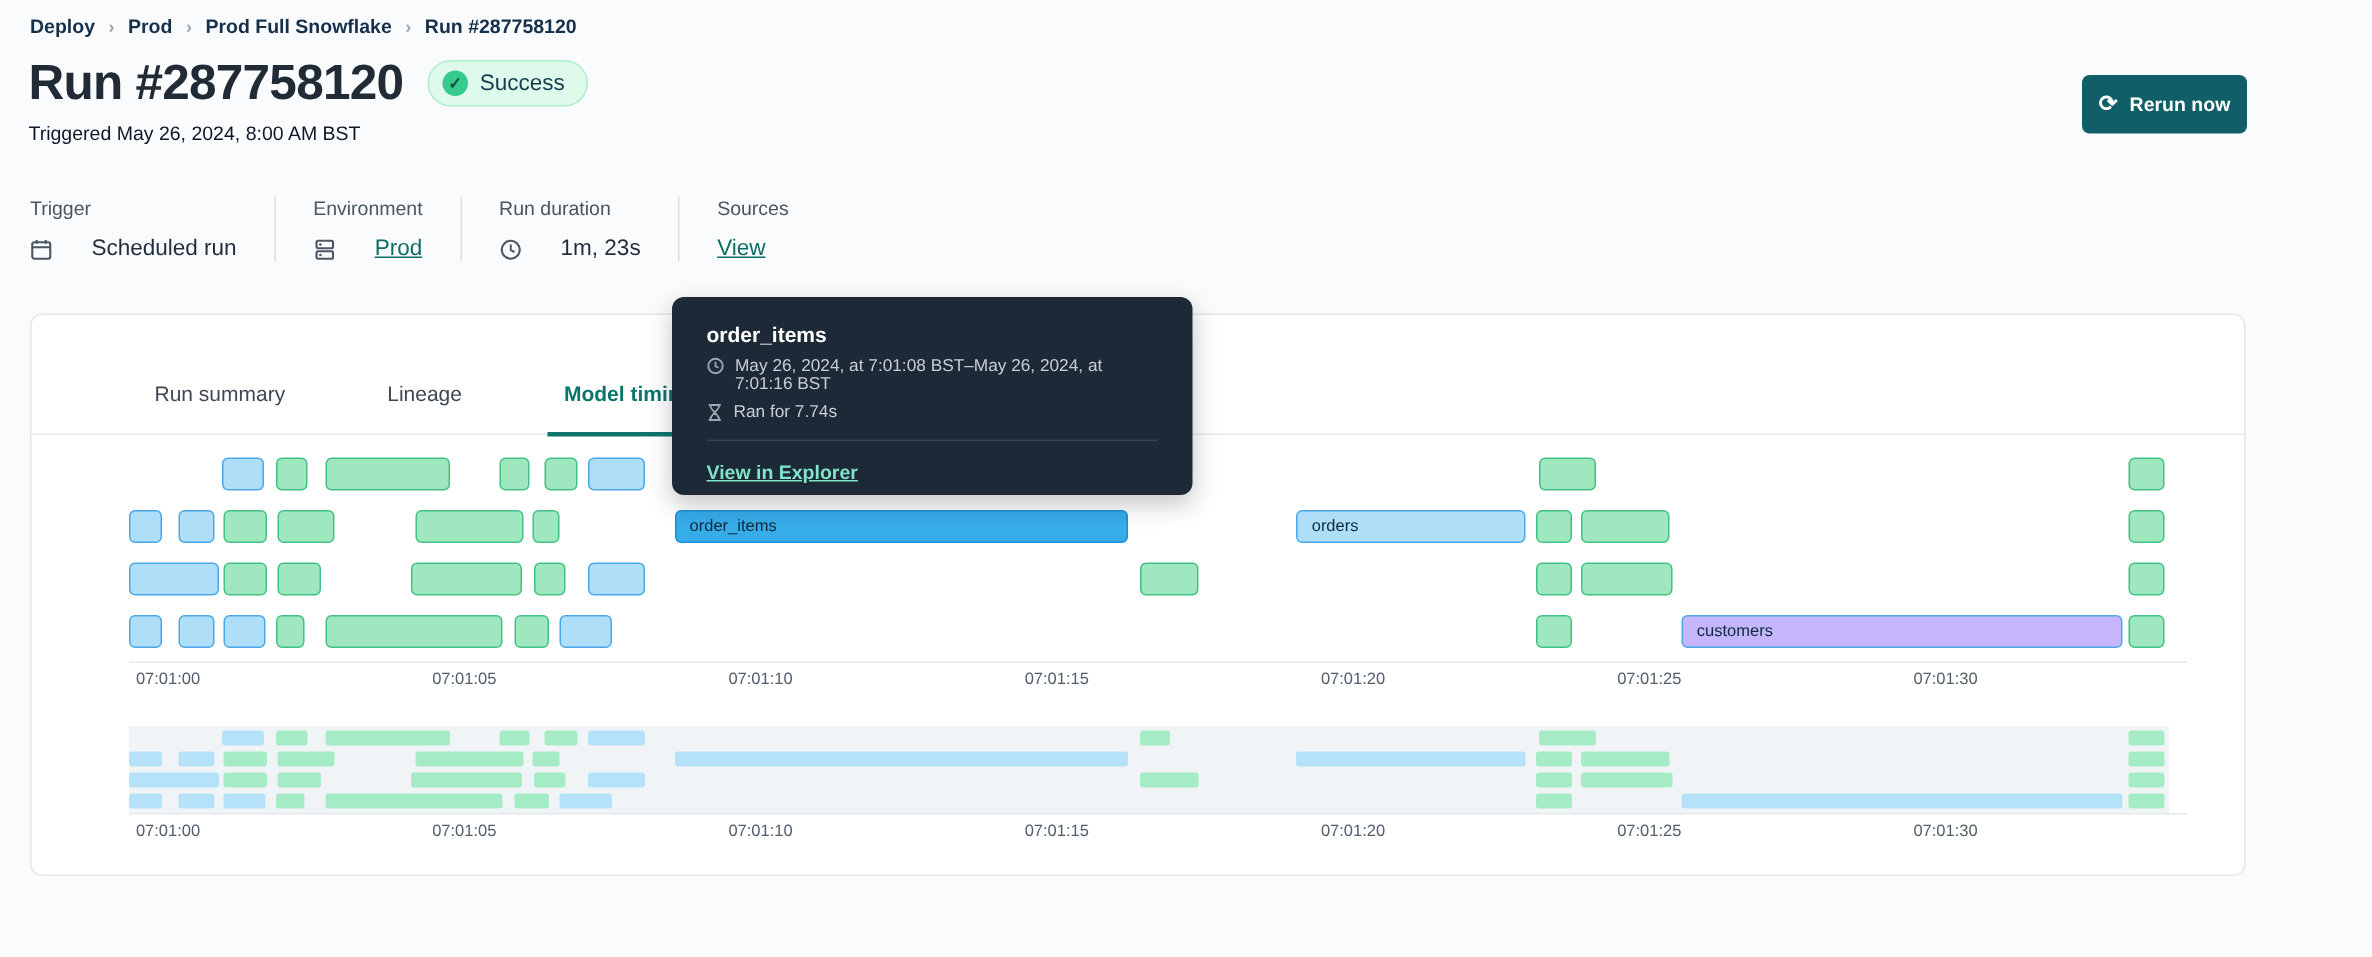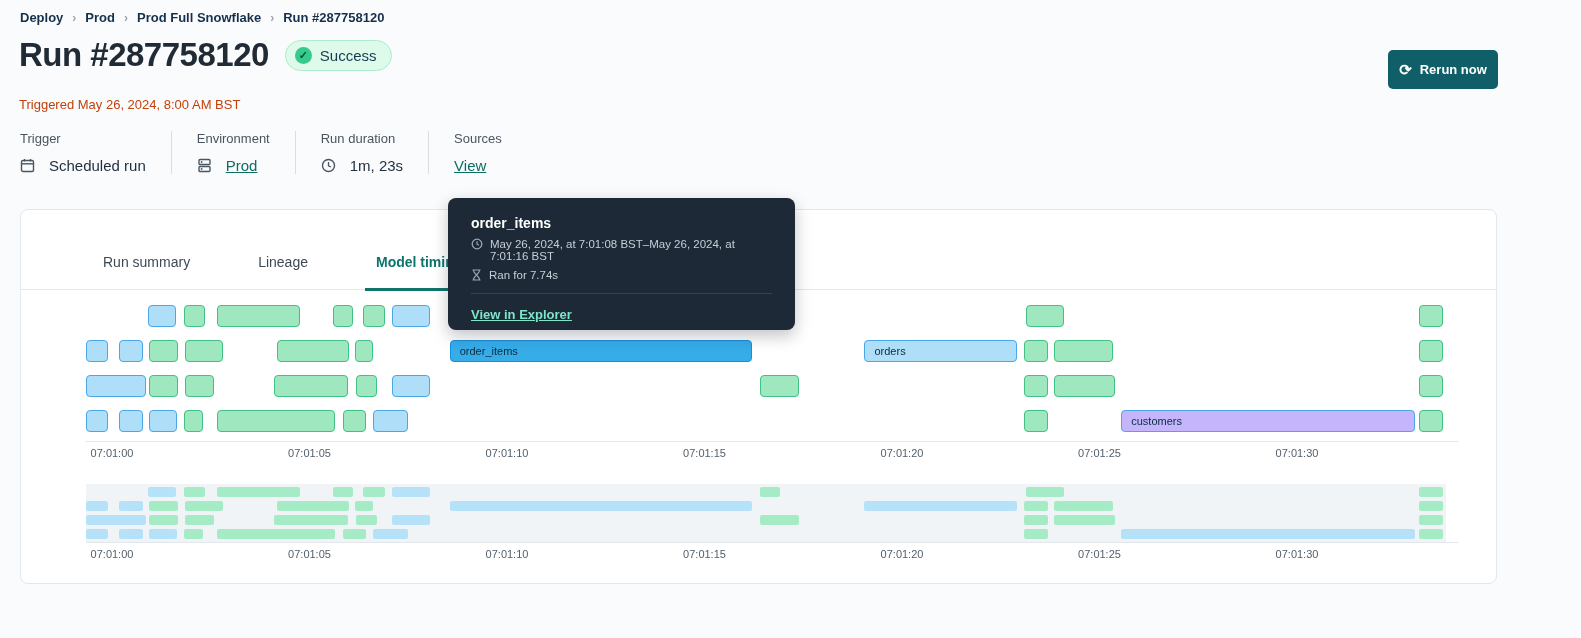--- a/index.html
+++ b/index.html
@@ -11,30 +11,30 @@
   }
   
   .crumbs { position:absolute; left:20px; top:10px; font-size:13px; font-weight:bold; color:#15304b; display:flex; align-items:flex-end; gap:9px; }
   .crumb { cursor:pointer; }
   .crumb-sep { color:#9aa5af; font-weight:bold; font-size:12px; }
   
   .title-row { position:absolute; left:19px; top:36px; display:flex; align-items:center; gap:16px; }
   .h1 { font-size:33px; font-weight:bold; color:#212b36; letter-spacing:-0.5px; }
   .badge { display:inline-flex; align-items:center; gap:8px; background:#ddfaea; border:1px solid #aeeccd; border-radius:18px; padding:6px 14px 6px 9px; font-size:15px; color:#163b50; }
   .badge-dot { width:17px; height:17px; border-radius:50%; background:#35cb8d; color:#0e4f43; font-size:11px; font-weight:bold; display:flex; align-items:center; justify-content:center; }
-  .triggered { position:absolute; left:19px; top:97px; font-size:13px; color:#c2410c; }
+  .triggered { position:absolute; left:19px; top:81px; font-size:13px; color:#0f172a; }
   
   .rerun { position:absolute; left:1388px; top:50px; width:110px; height:39px; background:#0f5e68; border:none; border-radius:5px; color:#fff; font-size:13px; font-weight:bold; display:flex; align-items:center; justify-content:center; gap:8px; cursor:pointer; font-family:"Liberation Sans",sans-serif; }
   .rerun .glyph { font-size:15px; line-height:1; }
   
   .meta-row { position:absolute; left:20px; top:131px; display:flex; align-items:stretch; }
   .meta-item { padding-right:25px; }
   .meta-item + .meta-item { padding-left:25px; border-left:1px solid #d9dee3; }
   .meta-label { font-size:13px; color:#4a5560; }
-  .meta-value { margin-top:11px; font-size:15px; color:#1f2d3d; display:flex; align-items:center; gap:14px; }
+  .meta-value { margin-top:11px; font-size:15px; color:#1f2d3d; display:flex; align-items:flex-end; gap:26px; }
   .meta-value .micon { color:#4a5663; display:flex; align-items:center; }
   .meta-value .code-glyph { font-size:11px; font-weight:bold; color:#4a5663; letter-spacing:-1px; }
   a.tlink, .tlink { color:#0c6e62; text-decoration:underline; cursor:pointer; font-weight:normal; }
   
   .card { position:absolute; left:20px; top:209px; width:1477px; height:375px; background:#ffffff; border:1px solid #e4e7eb; border-radius:8px; }
   
   .tabs { position:absolute; left:0; top:44px; width:100%; height:36px; border-bottom:1px solid #e4e7eb; display:flex; gap:46px; padding-left:71px; }
   .tab { font-size:14px; color:#3e4955; padding:0 11px 14px 11px; cursor:pointer; white-space:nowrap; }
   .tab.active { color:#0b756b; font-weight:bold; border-bottom:3px solid #0f756b; margin-bottom:-2px; }
   

